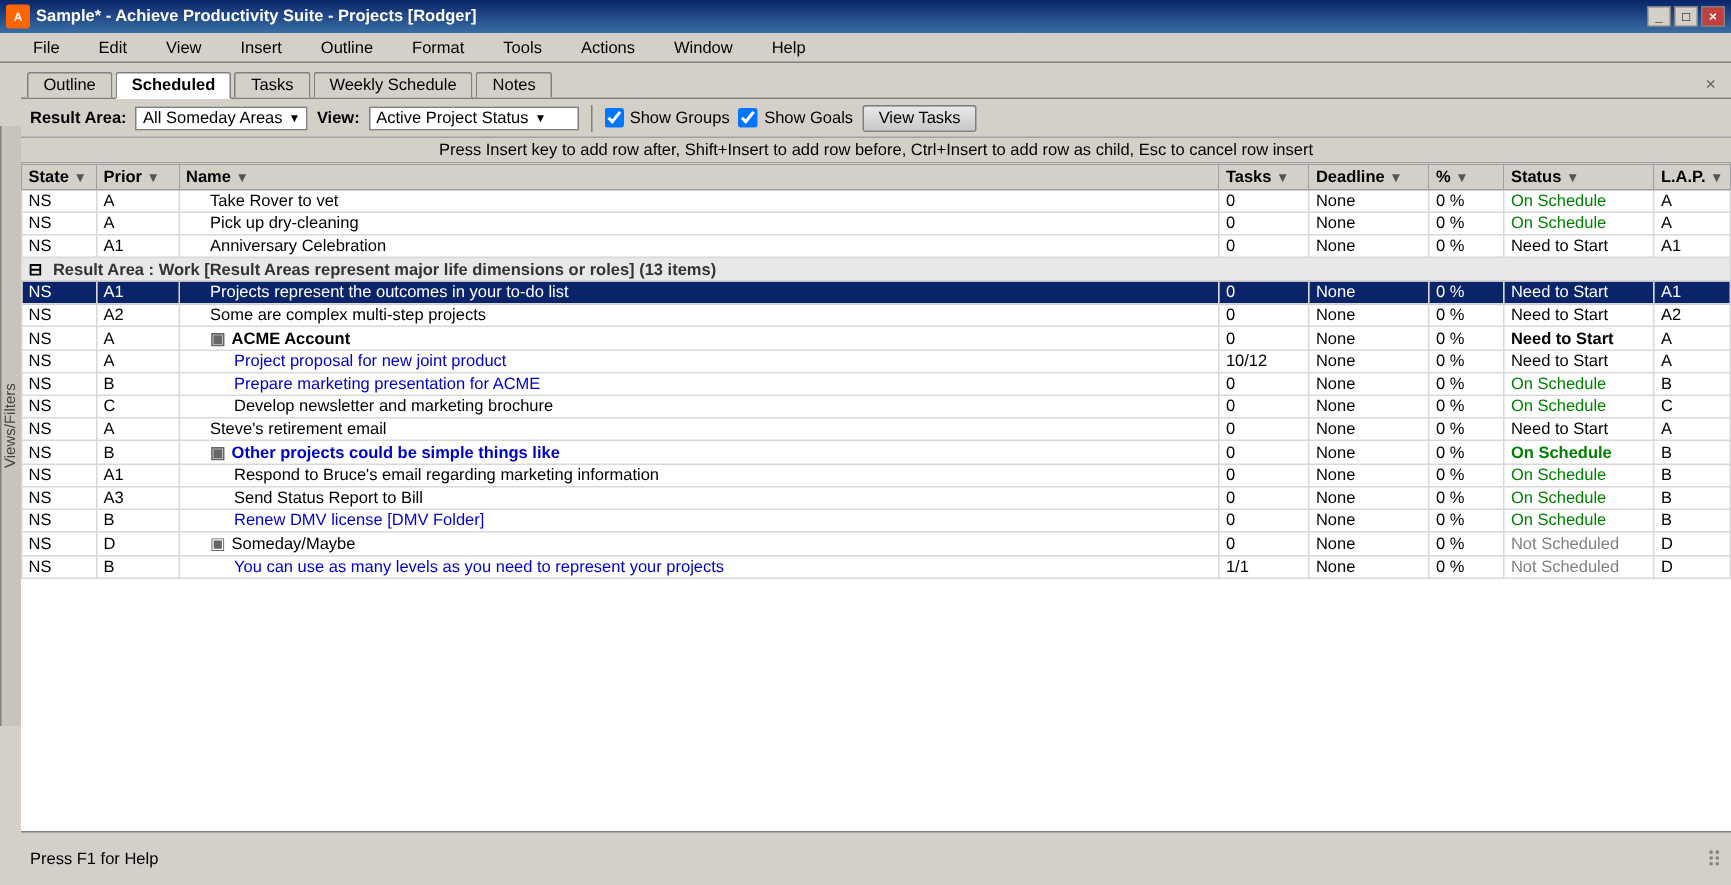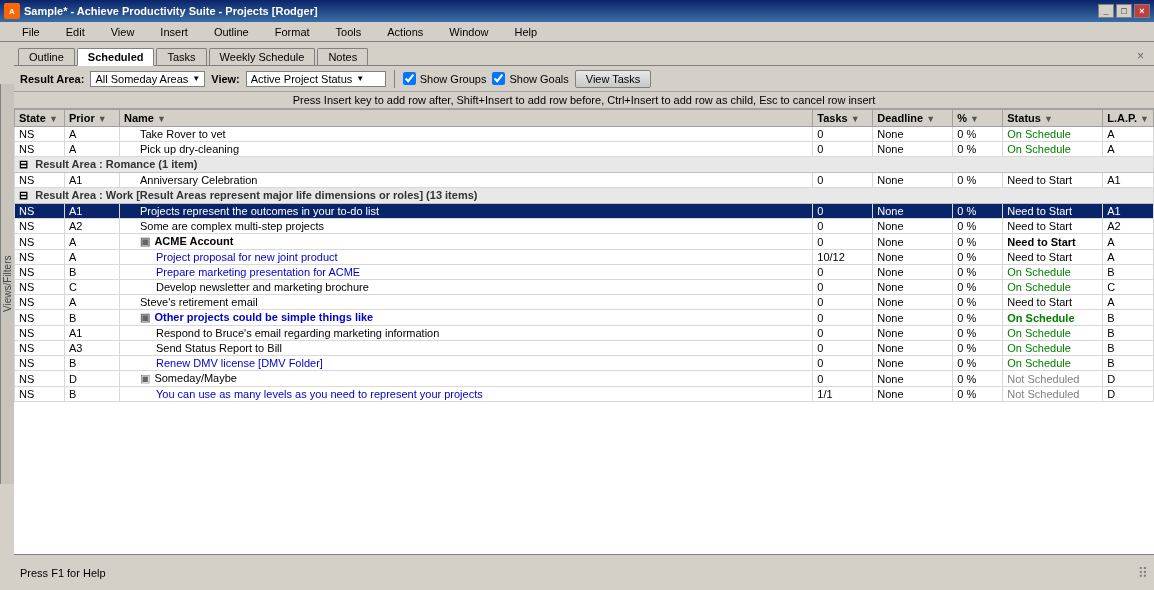--- a/index.html
+++ b/index.html
@@ -287,26 +287,20 @@
       <td style="">A</td>
       <td style="padding-left:20px; ">
         <span class="" style="">Pick up dry-cleaning</span>
       </td>
       <td style="">0</td>
       <td style="">None</td>
       <td style="">0 %</td>
       <td style="color:#008000;">On Schedule</td>
       <td style="">A</td>
     </tr>
-            <tr class="row-group-header">
-              <td colspan="8">
-      <span style="cursor:pointer; margin-right:4px;">⊟</span>
-      <span style="font-weight:bold; color:#333;">Result Area : Romance (1 item)</span>
-    </td>
-            </tr>
             <tr>
       <td style="">NS</td>
       <td style="">A1</td>
       <td style="padding-left:20px; ">
         <span class="" style="">Anniversary Celebration</span>
       </td>
       <td style="">0</td>
       <td style="">None</td>
       <td style="">0 %</td>
       <td style="">Need to Start</td>

